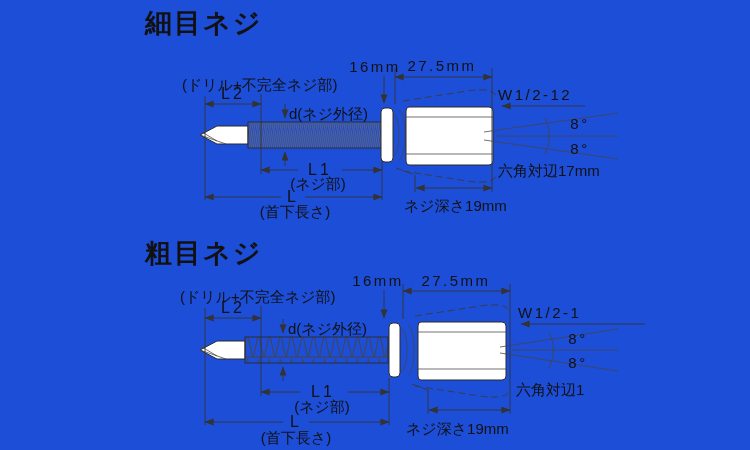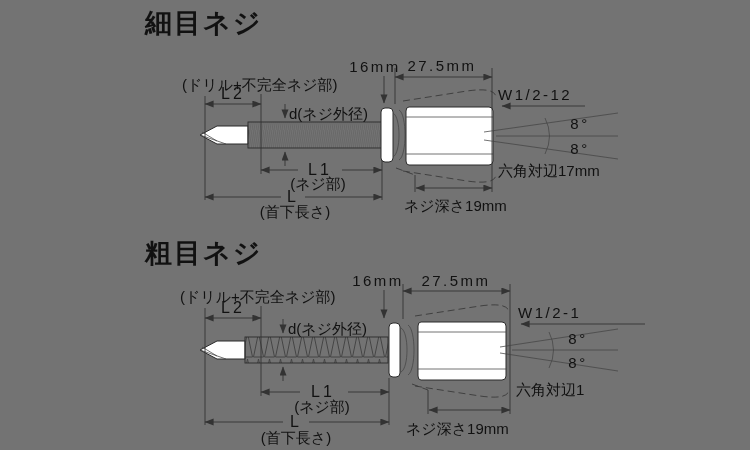--- a/index.html
+++ b/index.html
@@ -1,16 +1,16 @@
 <!DOCTYPE html>
 <html><head>
 <meta charset="utf-8">
 <style>
   html,body{margin:0;padding:0;background:#fff;}
-  .stage{position:relative;width:750px;height:450px;background:#737373;overflow:hidden;
+  .stage{position:relative;width:750px;height:450px;background:#1d4ed8;overflow:hidden;
          font-family:"Liberation Sans","DejaVu Sans",sans-serif;}
   svg{display:block;position:absolute;left:0;}
   svg text{font-family:"Liberation Sans","DejaVu Sans",sans-serif;fill:#111;}
   .title{font-size:27px;font-weight:bold;letter-spacing:2px;}
   .lbl{font-size:15px;}
   .num{font-size:15px;letter-spacing:2.5px;}
   .dimlbl{font-size:16px;letter-spacing:3px;}
   .lnf{stroke:#2b2b2b;stroke-width:1;fill:#ffffff;}
   .thin{stroke:#444;stroke-width:0.75;fill:none;}
   .dash{stroke:#3a3a3a;stroke-width:0.9;fill:none;stroke-dasharray:7 4;}

